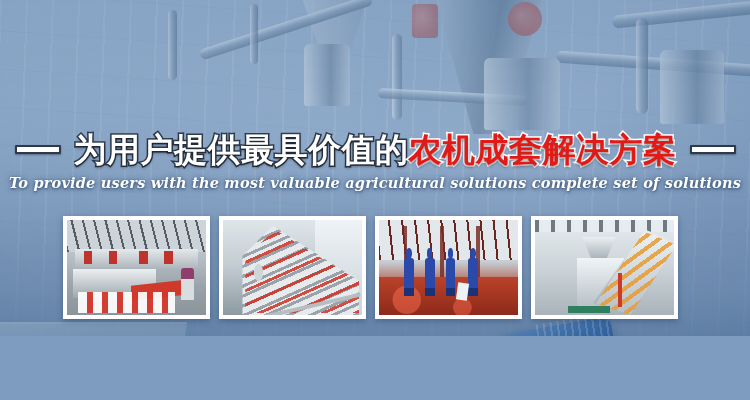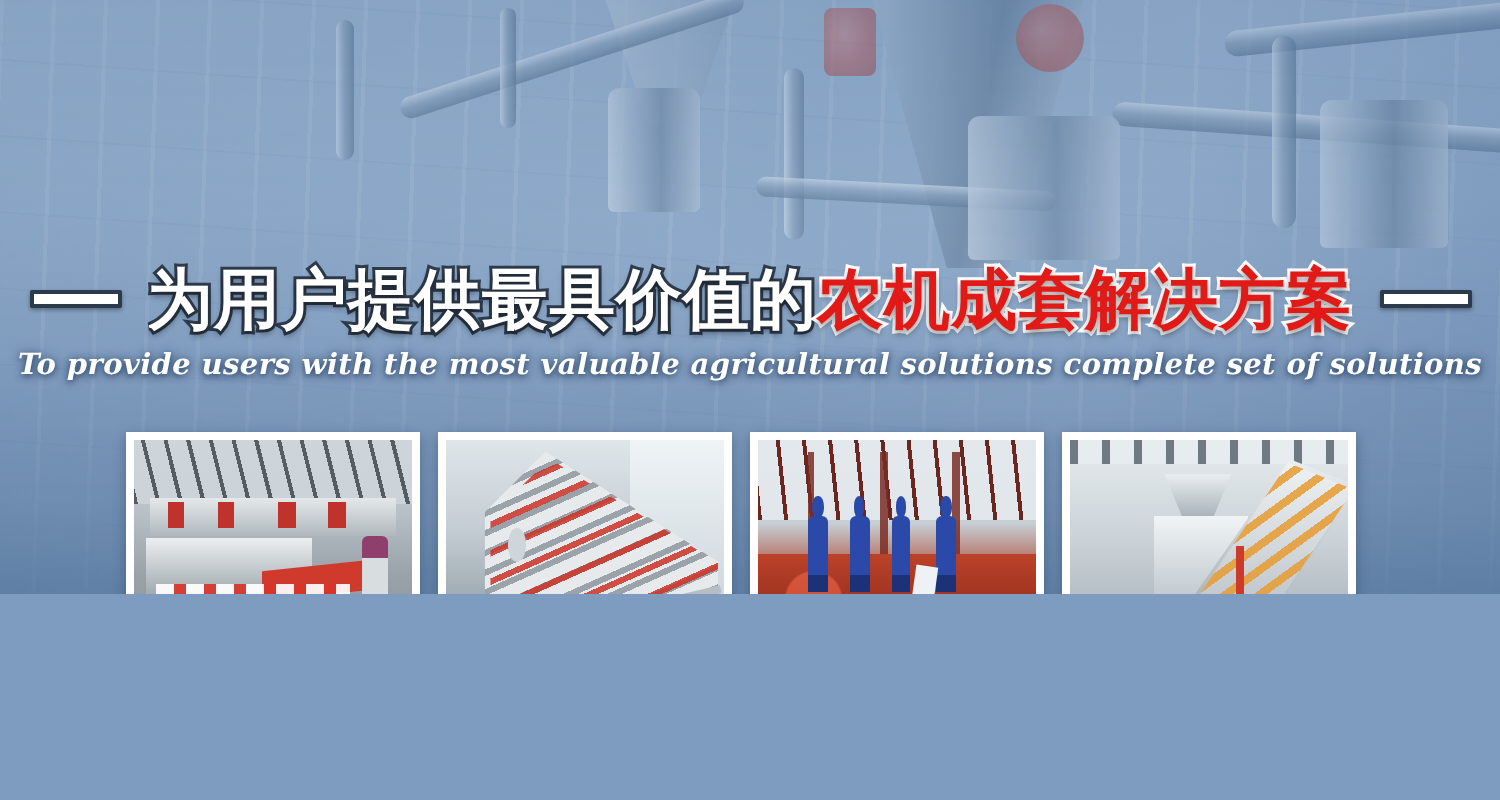--- a/index.html
+++ b/index.html
@@ -1,21 +1,21 @@
 <!DOCTYPE html>
 <html><head>
 <meta charset="utf-8">
 <style>
   * { margin:0; padding:0; box-sizing:border-box; }
   html,body { width:750px; height:400px; overflow:hidden; background:#7e9cc0; }
   body { font-family:"Liberation Sans", sans-serif; }
 
   #banner {
     position:relative;
-    width:750px; height:297px;
+    width:750px; height:336px;
     overflow:hidden;
     padding-left:44px;
   }
 
   
   #bg-photo {
     position:absolute; inset:0;
     background:
       linear-gradient(180deg, rgba(170,195,220,.55) 0%, rgba(140,172,205,.35) 38%,
                       rgba(120,152,188,.42) 62%, rgba(112,146,182,.60) 100%),

